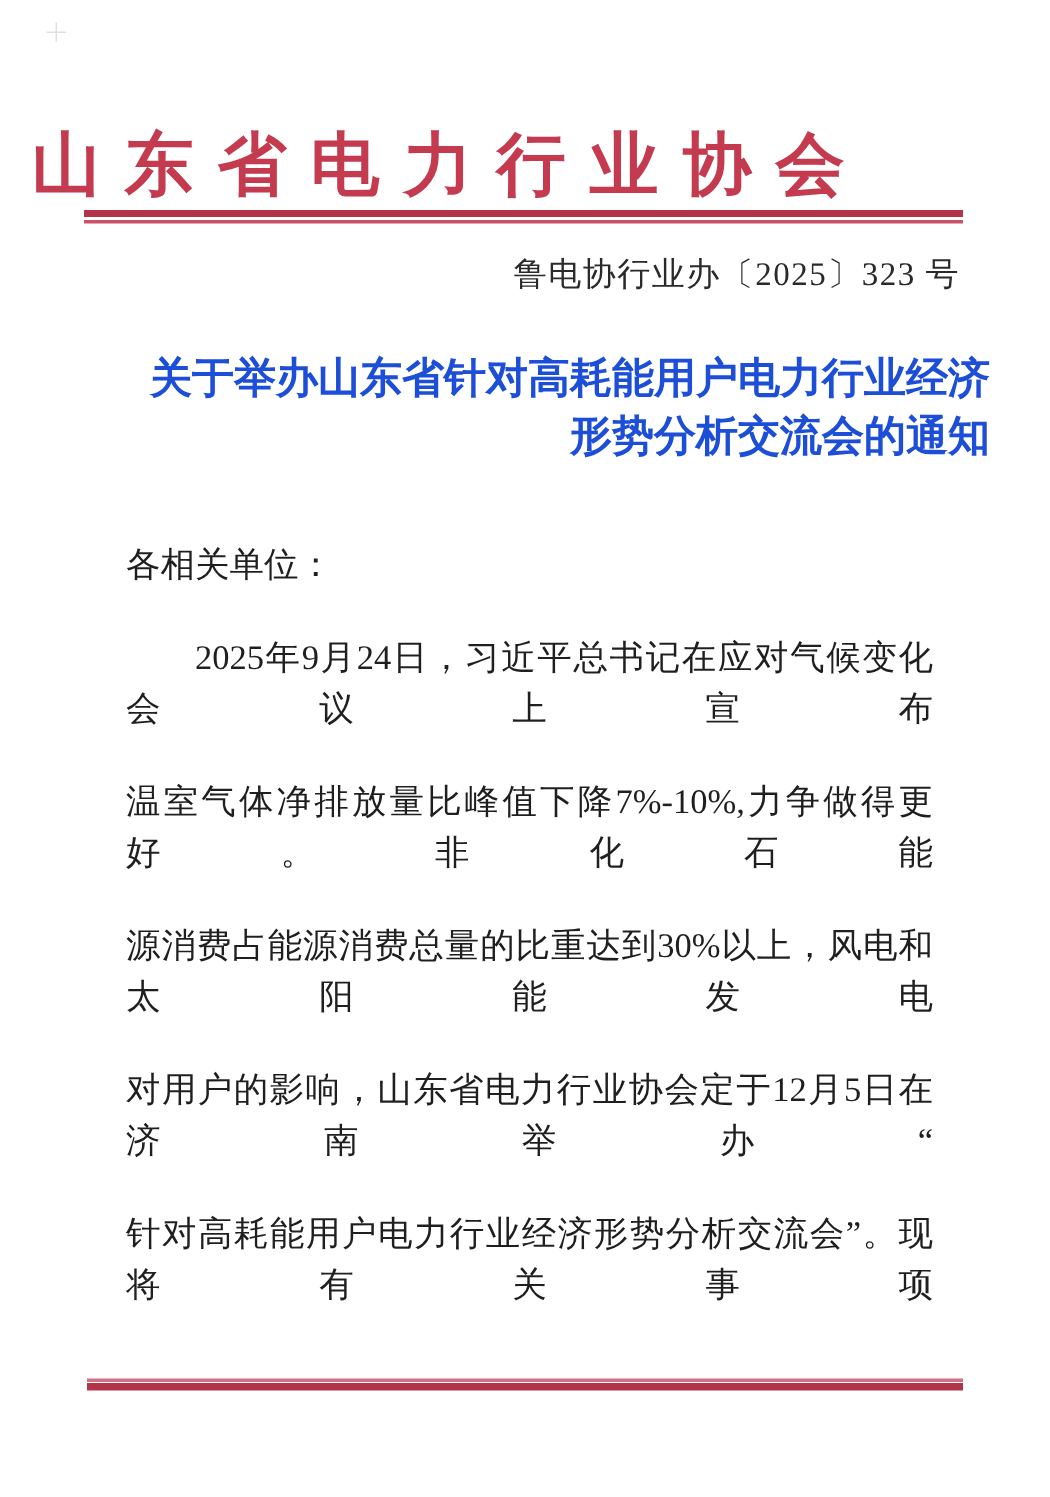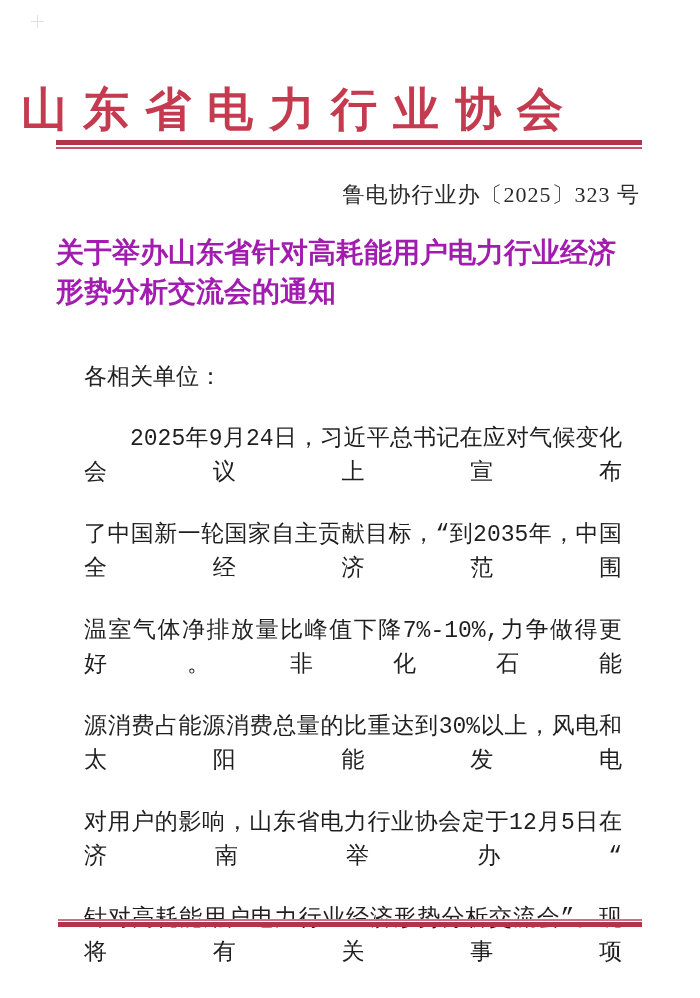--- a/index.html
+++ b/index.html
@@ -28,37 +28,36 @@
   }
   .redline-top{
     position:absolute;top:140px;left:56px;width:586px;height:9px;
     background:linear-gradient(to bottom,
       #b23448 0px,#b23448 5px,
       #ffffff 5px,#ffffff 7px,
       #ca5268 7px,#ca5268 9px);
   }
   .doc-number{
     position:absolute;top:168px;right:60px;
-    font-size:22px;color:#2a2a2a;letter-spacing:1px;margin-top:12px;
+    font-size:22px;color:#2a2a2a;letter-spacing:1px;
   }
   .doc-title{
-    position:absolute;top:233px;left:56px;width:620px;
-    text-align:left;font-weight:bold;color:#a21caf;
+    position:absolute;top:233px;left:40px;width:620px;
+    text-align:right;font-weight:bold;color:#1d4ed8;
     font-size:28px;line-height:39px;
   }
   .body-block{
     position:absolute;top:332px;left:84px;width:538px;
     font-size:23px;line-height:34px;color:#1f1f1f;
   }
   .bodyline{white-space:nowrap;margin-top:28px;}
   .fill{
     white-space:normal;
     text-align:justify;
     text-align-last:justify;
-    font-family:Liberation Mono, monospace;
   }
   .pindent{text-indent:2em;}
   .redline-bottom{
     position:absolute;top:919px;left:58px;width:584px;height:8px;
     background:linear-gradient(to bottom,
       #cf7186 0px,#cf7186 2px,
       #ffffff 2px,#ffffff 3px,
       #b23448 3px,#b23448 8px);
   }
 </style>
@@ -76,21 +75,20 @@
   <div class="doc-number">鲁电协行业办〔2025〕323 号</div>
 
   <div class="doc-title">
     <div>关于举办山东省针对高耗能用户电力行业经济</div>
     <div>形势分析交流会的通知</div>
   </div>
 
   <div class="body-block">
     <div class="bodyline">各相关单位：</div>
     <div class="bodyline fill pindent">2025年9月24日，习近平总书记在应对气候变化会议上宣布</div>
-    <div class="bodyline fill">了中国新一轮国家自主贡献目标，“到2035年，中国全经济范围</div>
     <div class="bodyline fill">温室气体净排放量比峰值下降7%-10%,力争做得更好。非化石能</div>
     <div class="bodyline fill">源消费占能源消费总量的比重达到30%以上，风电和太阳能发电</div>
     <div class="bodyline fill">对用户的影响，山东省电力行业协会定于12月5日在济南举办“</div>
     <div class="bodyline fill">针对高耗能用户电力行业经济形势分析交流会”。现将有关事项</div>
 
   </div>
 
   <div class="redline-bottom"></div>
 
 </div>

